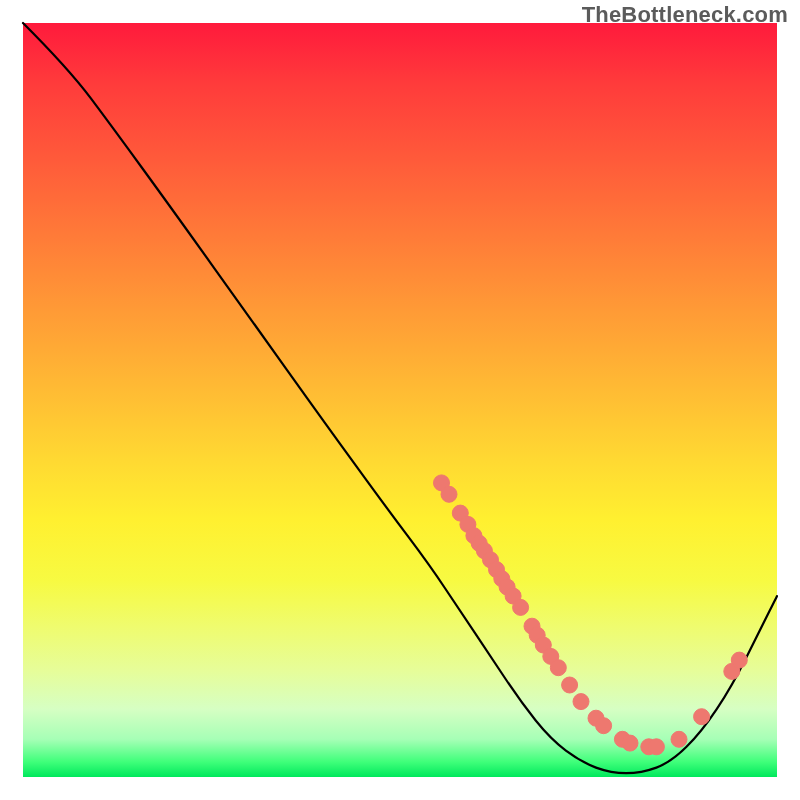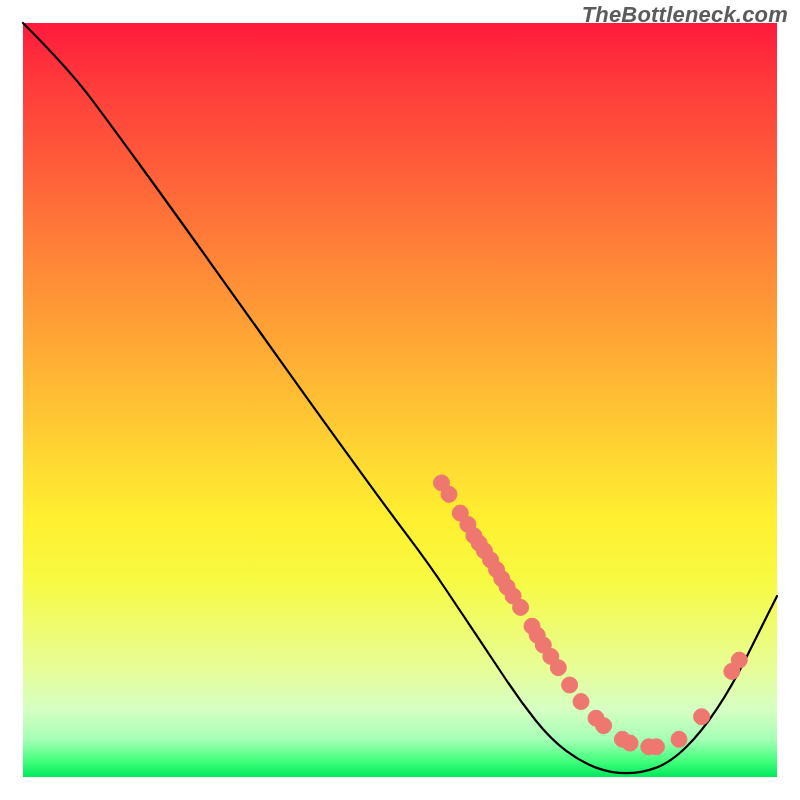--- a/index.html
+++ b/index.html
@@ -7,21 +7,20 @@
     padding: 0;
     width: 800px;
     height: 800px;
     background: #ffffff;
     font-family: Arial, Helvetica, sans-serif;
   }
   .stage {
     position: relative;
     width: 800px;
     height: 800px;
-    font-style: italic;
   }
   .gradient {
     position: absolute;
     left: 23px;
     top: 23px;
     width: 754px;
     height: 754px;
     background: linear-gradient(to bottom,
       #ff1a3c 0%,
       #ff3b3b 8%,

